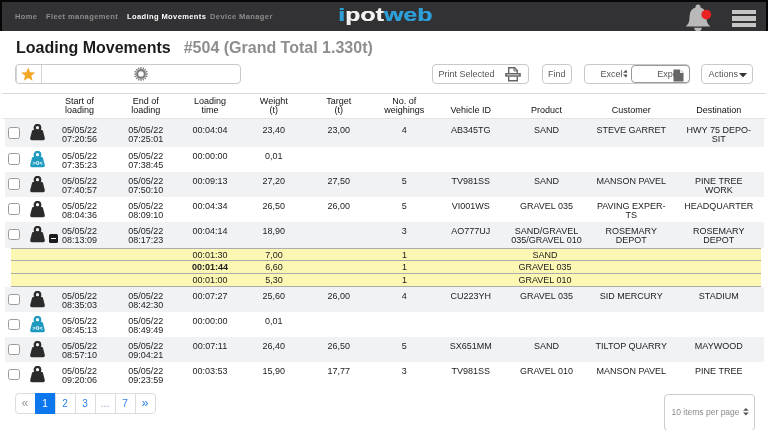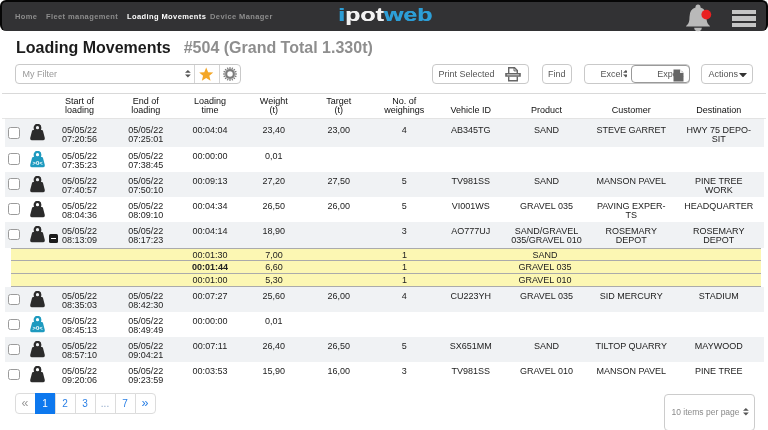--- a/index.html
+++ b/index.html
@@ -1,20 +1,20 @@
 <!DOCTYPE html>
 <html><head>
 <meta charset="utf-8">
 <style>
 * { box-sizing: border-box; margin: 0; padding: 0; }
 html,body { width:768px; height:430px; background:#fff; font-family:"Liberation Sans",sans-serif; position:relative; overflow:hidden; }
 
 
 .nav { position:absolute; left:0; top:0; width:768px; height:31px; background:#323234;
-  border-top:2px solid #060606; border-left:2px solid #060606; border-right:2px solid #060606;border-radius:6px; }
+  border-top:2px solid #060606; border-left:2px solid #060606; border-right:2px solid #060606; }
 .mi { position:absolute; top:11px; font-size:7.5px; font-weight:bold; color:#8d8d8d; letter-spacing:0.4px; line-height:8px; }
 .mi.on { color:#fdfdfd; }
 .logo { position:absolute; left:336px; top:2px; font-size:18.5px; font-weight:bold; letter-spacing:0; line-height:21px; transform:scaleX(1.35); transform-origin:0 0; text-shadow:0.3px 0 0 currentColor; }
 .logo .b { color:#2d9ed6; } .logo .w { color:#f2f2f2; }
 .bell { position:absolute; left:682px; top:1px; }
 .burger { position:absolute; left:730px; top:7.5px; }
 .burger i { display:block; width:24px; height:4.6px; background:#c5c5c5; margin-bottom:2px; }
 
 
 .titlerow { position:absolute; left:16px; top:38.5px; font-size:16px; font-weight:bold; color:#1c1c1c; white-space:nowrap; }
@@ -105,23 +105,20 @@
   <div class="burger">
       <i></i>
       <i></i>
       <i></i>
     </div>
 </div>
 
 <div class="titlerow"><span class="t1">Loading Movements</span><span class="t2">#504 (Grand Total 1.330t)</span></div>
 
 <div class="box fgrp">
-  <div class="s1">My Filter <svg class="sorti" width="6" height="8">
-        <use href="#sort"></use>
-      </svg></div>
   <div class="s2">
     <svg width="15" height="15" viewBox="0 0 15 15" style="margin-top:2px">
         <polygon fill="#f4a727" points="7.20,0.40 9.14,5.13 14.24,5.51 10.34,8.82 11.55,13.79 7.20,11.10 2.85,13.79 4.06,8.82 0.16,5.51 5.26,5.13"></polygon>
       </svg>
   </div>
   <div class="s3">
     <svg width="14" height="14" viewBox="0 0 14 14">
         <g fill="#7d7d7d">
           <circle cx="7" cy="7" r="4.9"></circle>
           <rect x="6.35" y="0.1" width="1.3" height="2" transform="rotate(0.0 7 7)"></rect>
@@ -432,21 +429,21 @@
           <div class="icw">
             <svg width="17" height="17" style="color:#2b2b2b">
               <use href="#bag"></use>
             </svg>
           </div>
         </td>
 <td>05/05/22<br>09:20:06</td>
         <td>05/05/22<br>09:23:59</td>
         <td>00:03:53</td>
         <td>15,90</td>
-        <td>16,00</td>
+        <td>17,77</td>
         <td>3</td>
         <td>TV981SS</td>
         <td>GRAVEL 010</td>
         <td>MANSON PAVEL</td>
         <td>PINE TREE</td>
       </tr>
 </tbody>
   </table>
 
 <div class="pager">

